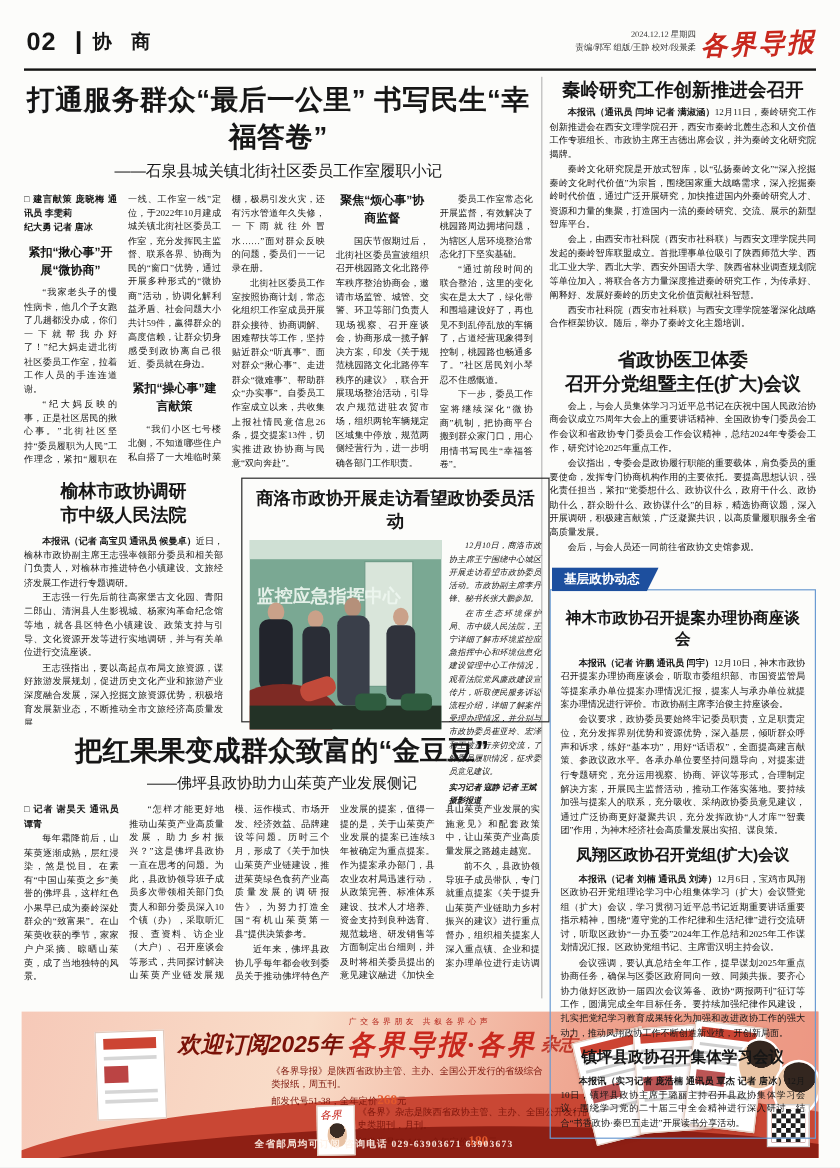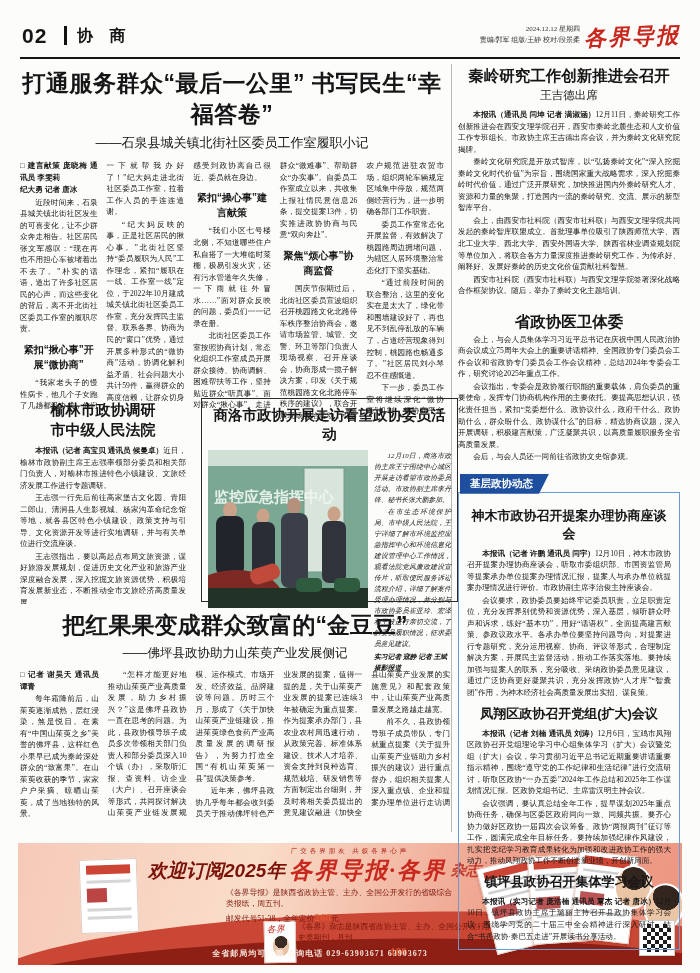--- a/index.html
+++ b/index.html
@@ -131,21 +131,20 @@
   </div>
   <div class="rule"></div>
   <div class="vrule"></div>
 
   <section id="top-article">
     <h1 class="headline1">打通服务群众“最后一公里” 书写民生“幸福答卷”</h1>
     <div class="subtitle1">——石泉县城关镇北街社区委员工作室履职小记</div>
     <div class="cols5 body-sm">
       <p class="by">□ 建言献策 庞晓梅 通讯员 李雯莉</p>
       <p class="by">纪大勇 记者 唐冰</p>
-      <p class="ind">近段时间来，石泉县城关镇北街社区发生的可喜变化，让不少群众奔走相告。社区居民张文军感叹：“现在再也不用担心车被堵着出不去了。”朴实的话语，道出了许多社区居民的心声，而这些变化的背后，离不开北街社区委员工作室的履职尽责。</p>
       <h3 class="subhd">紧扣“揪心事”开展“微协商”</h3>
       <p class="ind">“我家老头子的慢性病卡，他几个子女跑了几趟都没办成，你们一下就帮我办好了！”纪大妈走进北街社区委员工作室，拉着工作人员的手连连道谢。</p>
       <p class="ind">“纪大妈反映的事，正是社区居民的揪心事。”北街社区坚持“委员履职为人民”工作理念，紧扣“履职在一线、工作室一线”定位，于2022年10月建成城关镇北街社区委员工作室，充分发挥民主监督、联系各界、协商为民的“窗口”优势，通过开展多种形式的“微协商”活动，协调化解利益矛盾、社会问题大小共计59件，赢得群众的高度信赖，让群众切身感受到政协离自己很近、委员就在身边。</p>
       <h3 class="subhd">紧扣“操心事”建言献策</h3>
       <p class="ind">“我们小区七号楼北侧，不知道哪些住户私自搭了一大堆临时菜棚，极易引发火灾，还有污水管道年久失修，一下雨就往外冒水……”面对群众反映的问题，委员们一一记录在册。</p>
       <p class="ind">北街社区委员工作室按照协商计划，常态化组织工作室成员开展群众接待、协商调解、困难帮扶等工作，坚持贴近群众“听真事”、面对群众“揪心事”、走进群众“微难事”、帮助群众“办实事”。自委员工作室成立以来，共收集上报社情民意信息26条，提交提案13件，切实推进政协协商与民意“双向奔赴”。</p>
       <h3 class="subhd">聚焦“烦心事”协商监督</h3>
       <p class="ind">国庆节假期过后，北街社区委员宣波组织召开桃园路文化北路停车秩序整治协商会，邀请市场监管、城管、交警、环卫等部门负责人现场视察、召开座谈会，协商形成一揽子解决方案，印发《关于规范桃园路文化北路停车秩序的建议》，联合开展现场整治活动，引导农户规范进驻农贸市场，组织两轮车辆规定区域集中停放，规范两侧经营行为，进一步明确各部门工作职责。</p>
       <p class="ind">委员工作室常态化开展监督，有效解决了桃园路周边拥堵问题，为辖区人居环境整治常态化打下坚实基础。</p>
       <p class="ind">“通过前段时间的联合整治，这里的变化实在是太大了，绿化带和围墙建设好了，再也见不到乱停乱放的车辆了，占道经营现象得到控制，桃园路也畅通多了。”社区居民刘小琴忍不住感慨道。</p>
@@ -207,34 +206,34 @@
       <p class="ind">近年来，佛坪县政协几乎每年都会收到委员关于推动佛坪特色产业发展的提案，值得一提的是，关于山茱萸产业发展的提案已连续3年被确定为重点提案。作为提案承办部门，县农业农村局迅速行动，从政策完善、标准体系建设、技术人才培养、资金支持到良种选育、规范栽培、研发销售等方面制定出台细则，并及时将相关委员提出的意见建议融进《加快全县山茱萸产业发展的实施意见》和配套政策中，让山茱萸产业高质量发展之路越走越宽。</p>
       <p class="ind">前不久，县政协领导班子成员带队，专门就重点提案《关于提升山茱萸产业链助力乡村振兴的建议》进行重点督办，组织相关提案人深入重点镇、企业和提案办理单位进行走访调研，促成双方深入协商交流，达成办理共识。</p>
 
     </div>
   </section>
 
   <aside id="rightcol">
 
     <article>
       <h2 class="r-title">秦岭研究工作创新推进会召开</h2>
-      <div class="r-sub">王吉德出席</div>
       <div class="body-sm">
         <p class="ind"><b class="bb">本报讯（通讯员 闫坤 记者 满淑涵）</b><span>12月11日，秦岭研究工作创新推进会在西安文理学院召开，西安市秦岭北麓生态和人文价值工作专班组长、市政协主席王吉德出席会议，并为秦岭文化研究院揭牌。</span></p>
         <p class="ind">秦岭文化研究院是开放式智库，以“弘扬秦岭文化”“深入挖掘秦岭文化时代价值”为宗旨，围绕国家重大战略需求，深入挖掘秦岭时代价值，通过广泛开展研究，加快推进国内外秦岭研究人才、资源和力量的集聚，打造国内一流的秦岭研究、交流、展示的新型智库平台。</p>
         <p class="ind">会上，由西安市社科院（西安市社科联）与西安文理学院共同发起的秦岭智库联盟成立。首批理事单位吸引了陕西师范大学、西北工业大学、西北大学、西安外国语大学、陕西省林业调查规划院等单位加入，将联合各方力量深度推进秦岭研究工作，为传承好、阐释好、发展好秦岭的历史文化价值贡献社科智慧。</p>
         <p class="ind">西安市社科院（西安市社科联）与西安文理学院签署深化战略合作框架协议。随后，举办了秦岭文化主题培训。</p>
       </div>
     </article>
 
     <div class="gap"></div>
 
     <article>
       <h2 class="r-title">
         <span>省政协医卫体委</span><br>
+        <span>召开分党组暨主任(扩大)会议</span>
       </h2>
       <div class="body-sm">
         <p class="ind">会上，与会人员集体学习习近平总书记在庆祝中国人民政治协商会议成立75周年大会上的重要讲话精神、全国政协专门委员会工作会议和省政协专门委员会工作会议精神，总结2024年专委会工作，研究讨论2025年重点工作。</p>
         <p class="ind">会议指出，专委会是政协履行职能的重要载体，肩负委员的重要使命，发挥专门协商机构作用的主要依托。要提高思想认识，强化责任担当，紧扣“党委想什么、政协议什么，政府干什么、政协助什么，群众盼什么、政协谋什么”的目标，精选协商议题，深入开展调研，积极建言献策，广泛凝聚共识，以高质量履职服务全省高质量发展。</p>
         <p class="ind">会后，与会人员还一同前往省政协文史馆参观。</p>
       </div>
     </article>
 
     <div class="tag">基层政协动态</div>
     <div class="bluebox">

